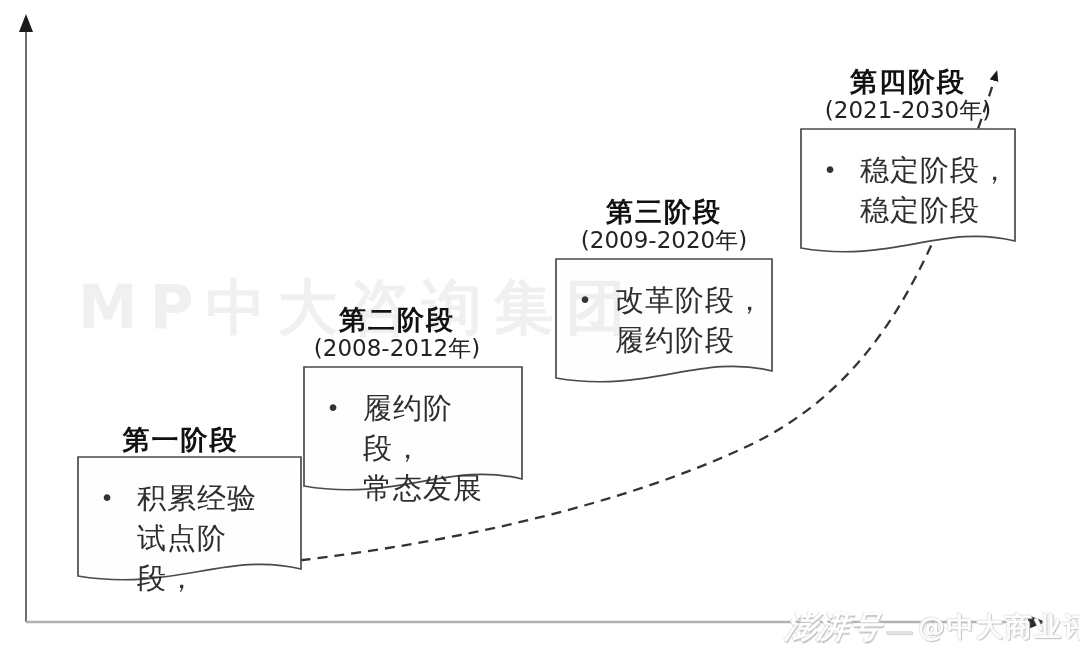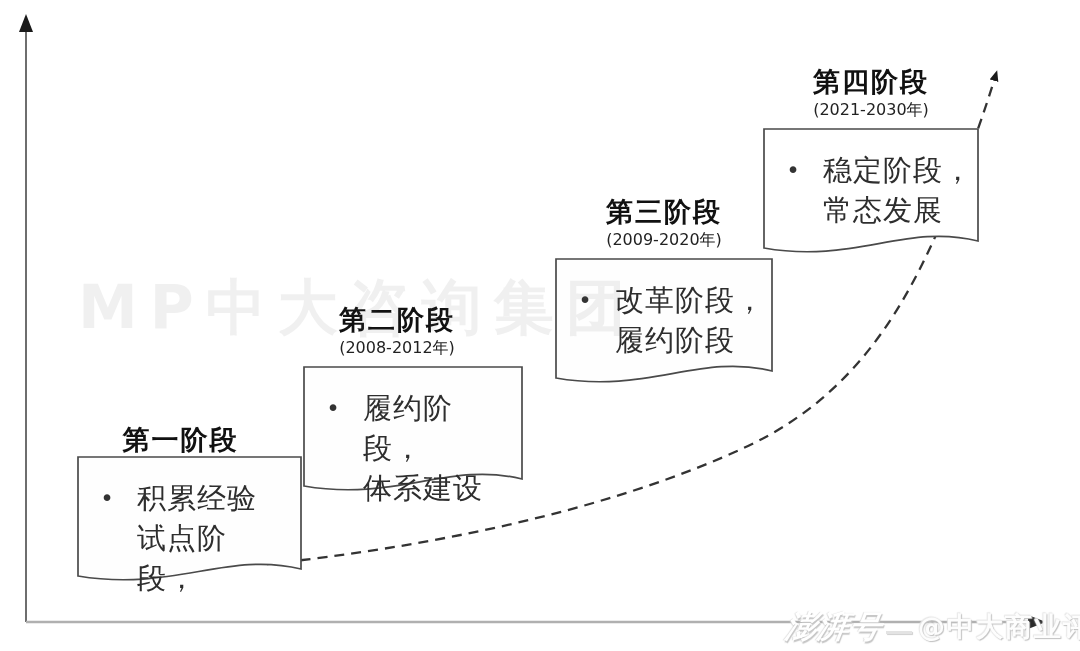--- a/index.html
+++ b/index.html
@@ -10,21 +10,21 @@
   }
   
   .center-watermark{
     position:absolute;left:78px;top:268px;width:960px;
     font-size:60px;font-weight:bold;letter-spacing:12px;white-space:nowrap;
     color:rgba(90,90,90,0.09);z-index:6;pointer-events:none;
   }
   
   .stage{position:absolute;text-align:center;z-index:4;}
   .stage-title{font-size:27px;font-weight:bold;letter-spacing:2px;color:#111;line-height:32px;}
-  .stage-years{font-size:16px;color:#222;line-height:24px;margin-bottom:6px;}
+  .stage-years{font-size:23px;color:#222;line-height:24px;margin-bottom:6px;}
   .doc-box{position:relative;}
   .doc-box svg{display:block;}
   .doc-body{
     position:absolute;left:0;right:0;top:22px;display:flex;align-items:flex-start;
     text-align:left;
   }
   .bullet{width:60px;text-align:center;font-size:23px;line-height:40px;color:#333;}
   .lines{flex:1;font-size:29px;line-height:40px;color:#2e2e2e;letter-spacing:1px;}
   
   #draw-layer{position:absolute;left:0;top:0;z-index:2;}
@@ -88,21 +88,21 @@
     <div class="stage-title">第二阶段</div>
     <div class="stage-years">(2008-2012年)</div>
     <div class="doc-box">
       <svg width="220" height="131" viewBox="0 0 220 131">
         <path d="M1,1 H219 V113 C146,95 93,136 1,120 Z" fill="#fefefe" stroke="#4a4a4a" stroke-width="1.7"></path>
       </svg>
       <div class="doc-body">
         <div class="bullet">•</div>
         <div class="lines">
           <div>履约阶段，</div>
-          <div>体系建设</div>
+          <div>常态发展</div>
         </div>
       </div>
     </div>
   </div>
 
   <div class="stage" style="left:555px;top:186px;width:218px;margin-top:10px;">
     <div class="stage-title">第三阶段</div>
     <div class="stage-years">(2009-2020年)</div>
     <div class="doc-box">
       <svg width="218" height="131" viewBox="0 0 218 131">
@@ -111,32 +111,32 @@
       <div class="doc-body">
         <div class="bullet">•</div>
         <div class="lines">
           <div>改革阶段，</div>
           <div>履约阶段</div>
         </div>
       </div>
     </div>
   </div>
 
-  <div class="stage" style="left:763px;top:66px;width:216px;">
+  <div class="stage" style="left:800px;top:66px;width:216px;">
     <div class="stage-title">第四阶段</div>
     <div class="stage-years">(2021-2030年)</div>
     <div class="doc-box">
       <svg width="216" height="131" viewBox="0 0 216 131">
         <path d="M1,1 H215 V113 C143,95 91,136 1,120 Z" fill="#ffffff" stroke="#4a4a4a" stroke-width="1.7"></path>
       </svg>
       <div class="doc-body">
         <div class="bullet">•</div>
         <div class="lines">
           <div>稳定阶段，</div>
-          <div>常态发展</div>
+          <div>稳定阶段</div>
         </div>
       </div>
     </div>
   </div>
 
   <div class="center-watermark">MP中大咨询集团</div>
 
   <div class="platform-mark">
     <span class="platform-logo">澎湃号</span>
     <span class="platform-dash"></span>

